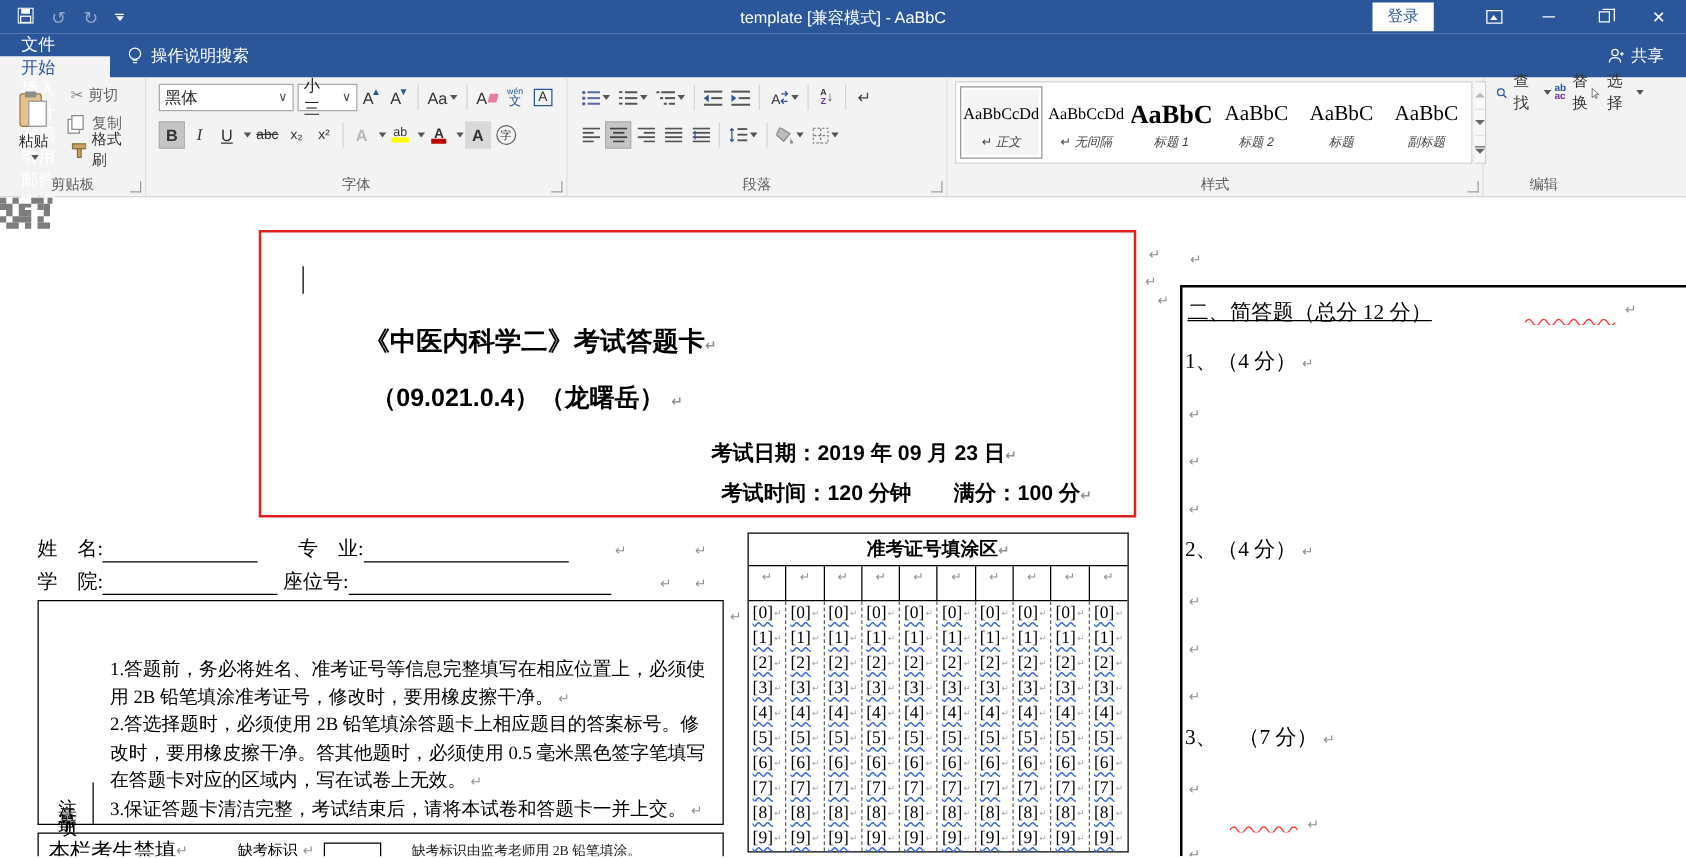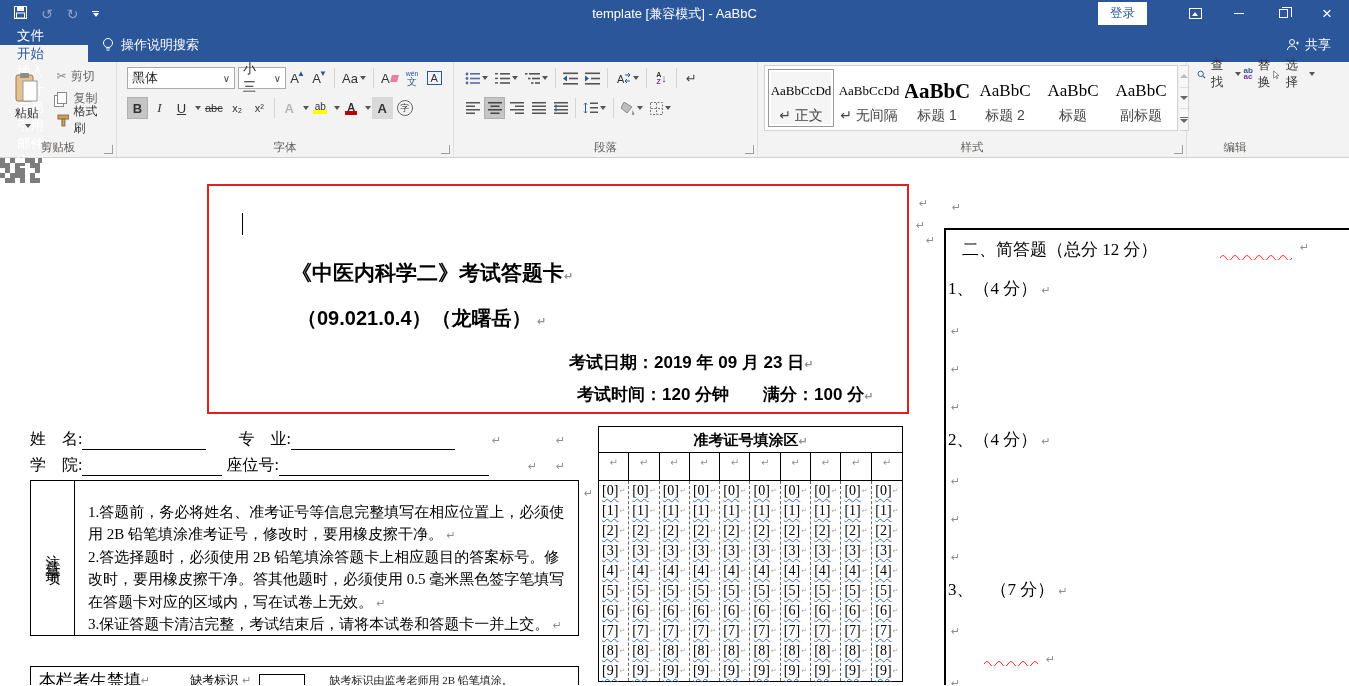--- a/index.html
+++ b/index.html
@@ -61,21 +61,21 @@
   svg.ic { display:block; }
 
   
   .styles-wrap { display:flex; gap:2px; }
   .gallery { background:#fff; border:1px solid #d4d2d0; height:66px; display:flex; padding:2px; }
   .stylecard { width:66px; margin:1px; padding-top:7px; text-align:center; overflow:hidden; border:1px solid transparent; }
   .stylecard.sel { border:1px solid #999; box-shadow:inset 0 0 0 2px #fff; background:#f5f5f5; }
   .ssample { font-family:"Liberation Serif","DejaVu Serif",serif; font-size:13px; white-space:nowrap; color:#000; height:28px; display:flex; align-items:center; justify-content:center; overflow:hidden; }
   .ssample.big { font-size:21px; font-weight:bold; }
   .ssample.h2 { font-size:17px; }
-  .sname { font-size:14px; color:#444; margin-top:2px; white-space:nowrap; }
+  .sname { font-size:10px; color:#444; margin-top:2px; white-space:nowrap;font-style:italic; }
   .scrollcol { width:17px; display:flex; flex-direction:column; border:1px solid #d4d2d0; border-left:none; }
   .scrbtn { flex:1; display:flex; align-items:center; justify-content:center; flex-direction:column; background:#f7f7f7; border-bottom:1px solid #e0e0e0; }
   .tri-up-g { width:0; height:0; border-left:4px solid transparent; border-right:4px solid transparent; border-bottom:4px solid #bbb; }
   .tri-dn-g { width:0; height:0; border-left:4px solid transparent; border-right:4px solid transparent; border-top:4px solid #666; }
   .morebar { width:8px; height:1px; background:#666; margin-bottom:1px; }
 
   
   .editcol { display:flex; flex-direction:row; justify-content:flex-start; gap:3px; padding-top:2px; }
   .editcmd { display:flex; align-items:center; gap:5px; font-size:12.5px; color:#333; height:20px; }
   .replace-ic { display:flex; flex-direction:column; line-height:.8; font-size:8px; font-weight:bold; }
@@ -89,21 +89,21 @@
   .cmark { font-family:"DejaVu Sans",sans-serif; color:#a8a8a8; font-size:7px; }
 
   .redbox { left:207px; top:26px; width:702px; height:230px; border:2px solid #e02020; }
   .rb-line { position:absolute; white-space:nowrap; font-family:"Liberation Sans","DejaVu Sans",sans-serif; font-weight:bold; color:#000; }
   .caret { position:absolute; width:1px; height:22px; background:#000; }
 
   .formrow { white-space:nowrap; font-size:16px; }
   .fl { display:inline-block; }
   .uline { display:inline-block; border-bottom:1px solid #000; height:17px; vertical-align:bottom; }
 
-  .noticebox { left:30px; top:322px; width:549px; height:156px; border:1px solid #000; display:flex; }
+  .noticebox { left:30px; top:322px; width:549px; height:180px; border:1px solid #000; display:flex;align-items:flex-end; }
   .n-side { width:44px; border-right:1px solid #000; display:flex; flex-direction:column; align-items:center; justify-content:center; }
   .n-side .vtext { writing-mode:vertical-rl; font-size:15px; letter-spacing:6px; }
   .n-body { flex:1; padding:20px 8px 0 13px; font-size:15px; line-height:22.4px; }
   .nitem { text-align:left; }
 
   .bottombar { left:30px; top:508px; width:549px; height:28px; border:1px solid #000; display:flex; align-items:center; padding-left:8px; }
   .bb-title { font-size:17px; }
   .bb-absent { font-size:12px; margin-left:40px; }
   .bb-box { width:46px; height:13px; border:1px solid #000; margin-left:8px; }
   .bb-note { font-size:11px; margin-left:24px; color:#222; }
@@ -1039,21 +1039,21 @@
           </div>
           <div class="dcell">
             <span class="digit">[9]</span>
             <span class="cmark">↵</span>
           </div>
         </div>
       </div>
   </div>
 
   <div class="abs rightsec">
-    <div class="rs-line" style="left:16px;top:8px;">二、简答题（总分 12 分）</div>
+    <div class="rs-line" style="left:4px;top:8px;text-decoration:underline;">二、简答题（总分 12 分）</div>
     <svg class="abs" style="left:274px;top:24px;" width="76" height="6">
         <path d="M0 4 q3 -5 6 0 t6 0 t6 0 t6 0 t6 0 t6 0 t6 0 t6 0 t6 0 t6 0 t6 0 t6 0" stroke="#ff2a2a" fill="none"></path>
       </svg>
     <span class="pm abs" style="left:354px;top:12px;">↵</span>
     <div class="rs-line" style="left:2px;top:47px;"><span>1、（4 分）</span> <span class="pm">↵</span></div>
     <span class="pm abs" style="left:5px;top:96px;">↵</span>
     <span class="pm abs" style="left:5px;top:134px;">↵</span>
     <span class="pm abs" style="left:5px;top:172px;">↵</span>
     <div class="rs-line" style="left:2px;top:198px;"><span>2、（4 分）</span> <span class="pm">↵</span></div>
     <span class="pm abs" style="left:5px;top:246px;">↵</span>

